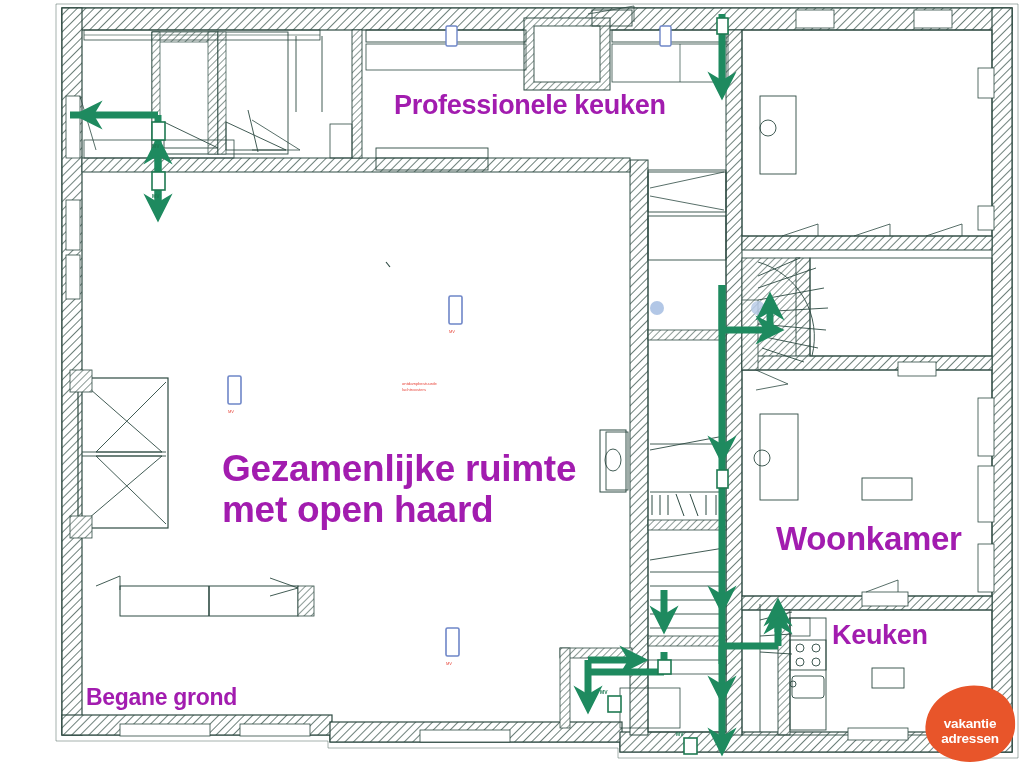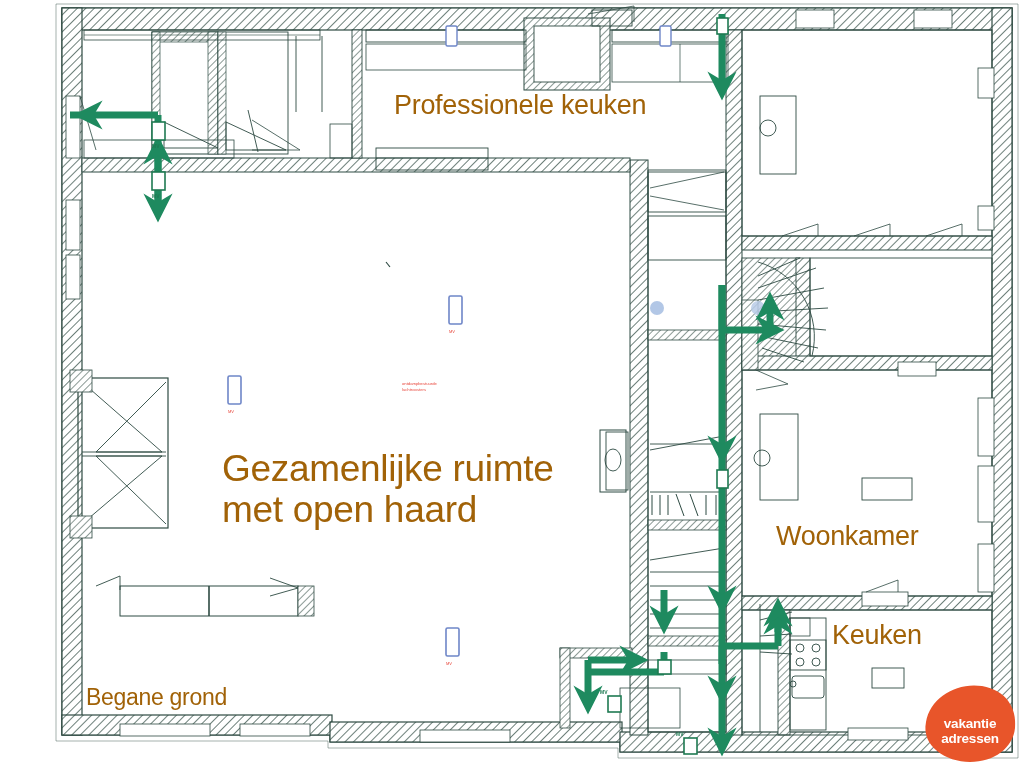--- a/index.html
+++ b/index.html
@@ -7,30 +7,30 @@
   body{
     font-family:"Liberation Sans", sans-serif;
     width:1024px;height:768px;overflow:hidden;
   }
   #stage{position:relative;width:1024px;height:768px;background:#ffffff;}
   #plan-svg{position:absolute;left:0;top:0;width:1024px;height:768px;}
 
   .room-label{
     position:absolute;
     font-family:"Liberation Sans", sans-serif;
-    font-weight:normal;
-    color:#a16207;
+    font-weight:bold;
+    color:#a21caf;
     letter-spacing:-0.3px;
     white-space:pre;
     line-height:1.12;
     text-shadow:0 0 2px #fff, 0 0 3px #fff, 1px 1px 2px #fff, -1px -1px 2px #fff;
   }
   #label-professionele-keuken{left:394px;top:90px;font-size:27px;}
   #label-gezamenlijke-ruimte{left:222px;top:448px;font-size:37px;}
-  #label-woonkamer{left:776px;top:521px;font-size:27px;}
+  #label-woonkamer{left:776px;top:521px;font-size:33px;}
   #label-keuken{left:832px;top:620px;font-size:27px;}
   #label-begane-grond{left:86px;top:685px;font-size:23px;}
 
   #logo-badge{
     position:absolute;left:916px;top:678px;width:102px;height:86px;
   }
   #logo-badge svg{display:block;width:102px;height:86px;}
   .logo-text{
     font-family:"Liberation Sans", sans-serif;
     font-weight:bold;fill:#ffffff;font-size:13.5px;letter-spacing:-0.2px;

